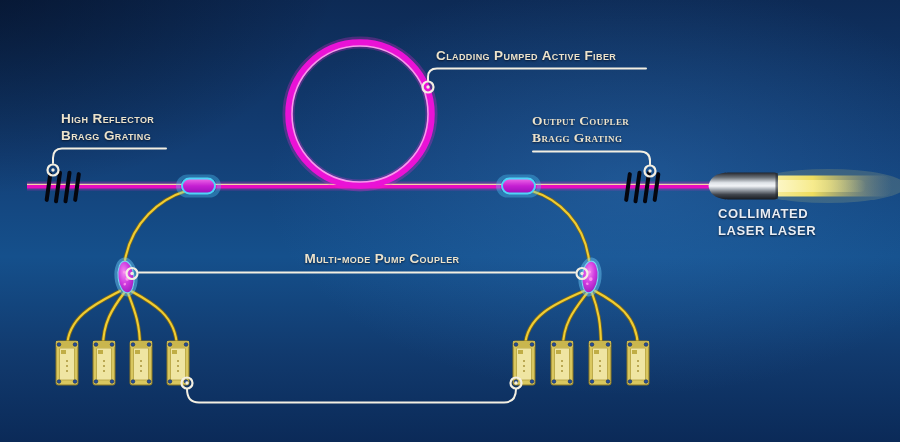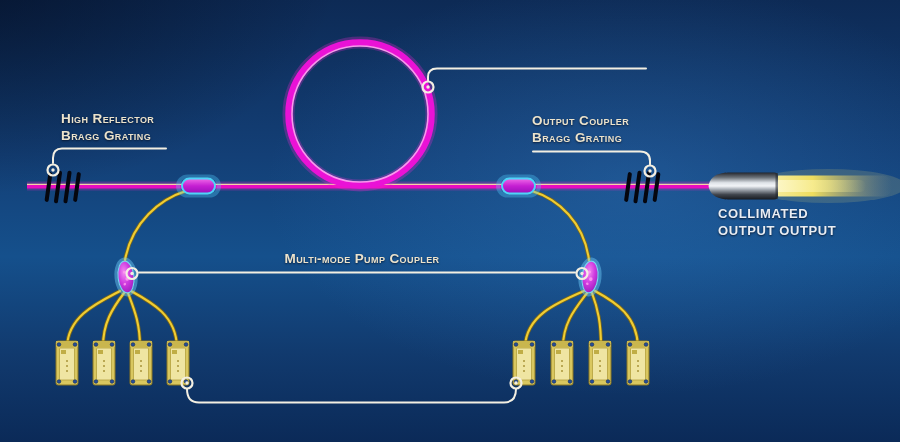--- a/index.html
+++ b/index.html
@@ -10,21 +10,21 @@
       radial-gradient(ellipse 520px 300px at 70% 42%, rgba(52,124,196,0.35), rgba(0,0,0,0) 70%),
       radial-gradient(ellipse 700px 420px at -5% -8%, rgba(2,9,26,0.65), rgba(0,0,0,0) 55%),
       linear-gradient(180deg, #0d2a55 0%, #133f76 35%, #15508c 58%, #113a6e 80%, #0b2a58 100%);
   }
   svg{position:absolute;left:0;top:0;}
   .lbl{
     position:absolute; font-weight:bold; font-size:13.5px; line-height:17px;
     font-variant:small-caps; letter-spacing:.4px; color:#ece3cc; white-space:nowrap;
     text-shadow:0 1px 2px rgba(0,0,12,.6);
   }
-  .lbl-center{transform:translateX(-50%);}
+  .lbl-center{transform:translateX(-50%);margin-left:20px;}
   .lbl-output{
     font-variant:normal; font-size:13px; line-height:16.5px; letter-spacing:.6px;
     color:#e9edf3; text-shadow:0 1px 2px rgba(0,0,12,.7);
   }
   .fiber-out{fill:none;stroke:#7f6915;stroke-width:3.8;stroke-linecap:round;opacity:.9;}
   .fiber-in{fill:none;stroke:#f0cd33;stroke-width:2.1;stroke-linecap:round;}
   .callout{fill:none;stroke:#f3efe2;stroke-width:2;stroke-linejoin:round;stroke-linecap:round;}
 </style>
 </head>
 <body>
@@ -232,29 +232,32 @@
     <g transform="translate(516,383)">
         <use href="#marker"></use>
       </g>
   </svg>
 
   <div class="lbl" style="left:61px; top:110px;">
     <div>High Reflector</div>
     <div>Bragg Grating</div>
   </div>
 
-
-  <div class="lbl" style="left:532px; top:112px;">
+  <div class="lbl" style="left:436px; top:47px;">
+    <div>Cladding Pumped Active Fiber</div>
+  </div>
+
+  <div class="lbl" style="left:532px; top:112px;font-family:Liberation Serif, serif;">
     <div>Output Coupler</div>
     <div>Bragg Grating</div>
   </div>
 
   <div class="lbl lbl-center" style="left:362px; top:250px;">
     <div>Multi-mode Pump Coupler</div>
   </div>
 
 
   <div class="lbl lbl-output" style="left:718px; top:206px;">
     <div>COLLIMATED</div>
-    <div>OUTPUT OUTPUT</div>
+    <div>LASER LASER</div>
   </div>
 
 </div>
 
 </body></html>

